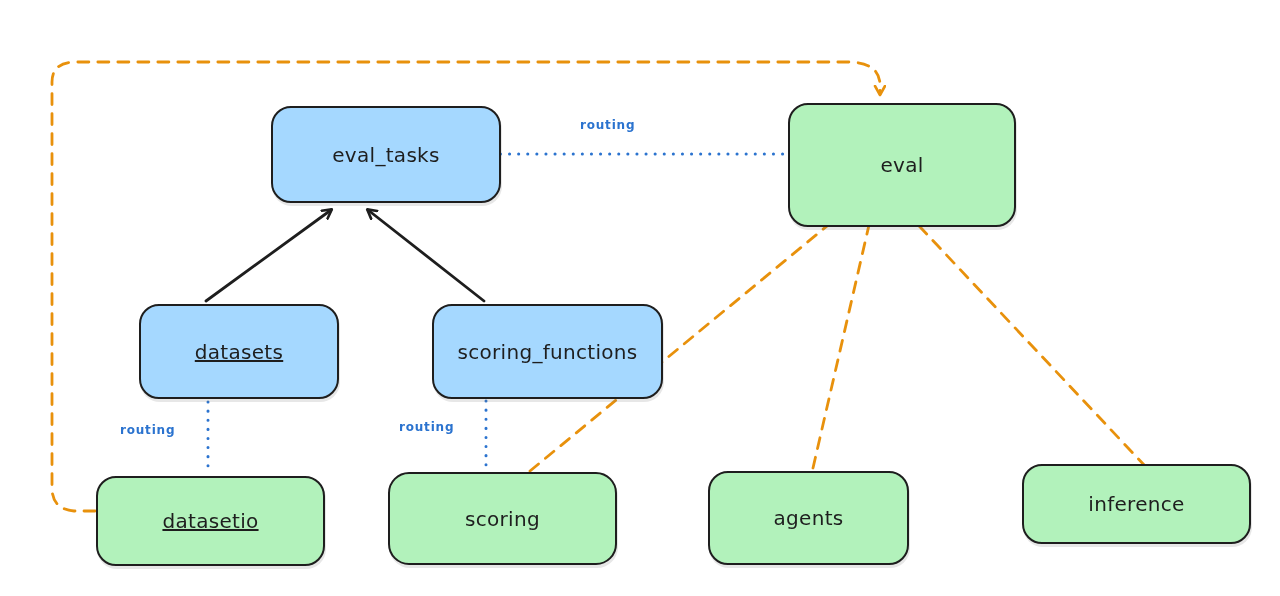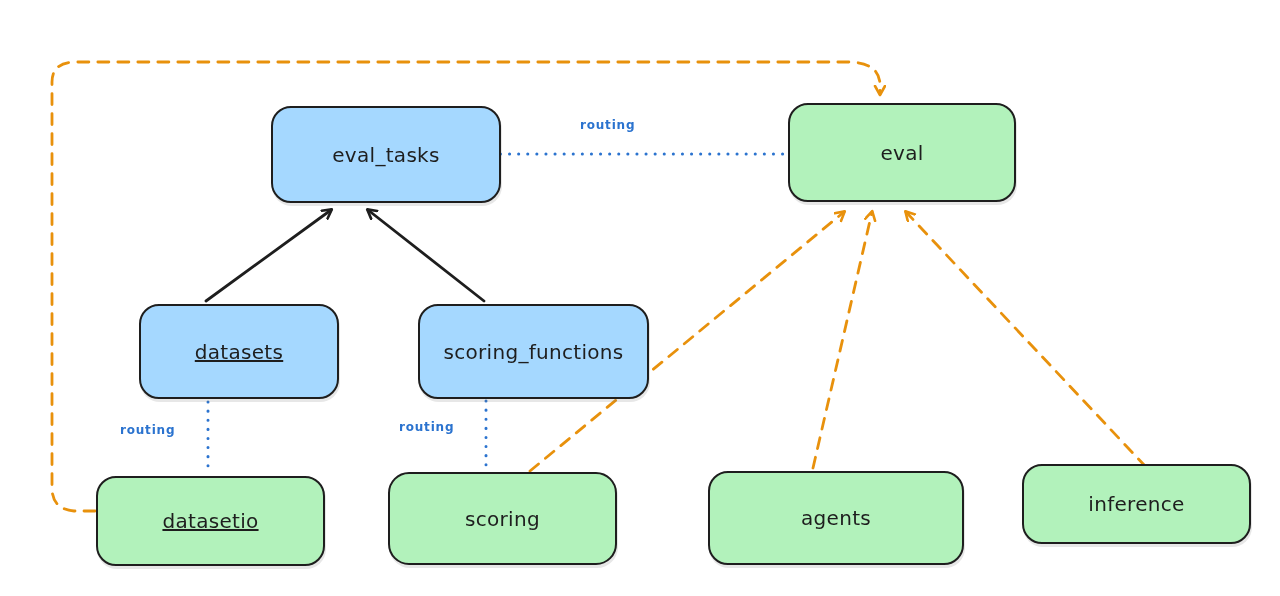--- a/index.html
+++ b/index.html
@@ -65,41 +65,41 @@
 
     <path d="M 464 154 L 786 154" fill="none" stroke="#2b73cf" stroke-width="3" stroke-dasharray="0.1 9" stroke-linecap="round"></path>
     <path d="M 208 402 L 208 474" fill="none" stroke="#2b73cf" stroke-width="3" stroke-dasharray="0.1 9" stroke-linecap="round"></path>
     <path d="M 486 401 L 486 470" fill="none" stroke="#2b73cf" stroke-width="3" stroke-dasharray="0.1 9" stroke-linecap="round"></path>
   </svg>
 
   <div class="node blue" style="left:231px; top:106px; width:230px; height:97px;">
     <span>eval_tasks</span>
   </div>
 
-  <div class="node green" style="left:788px; top:103px; width:228px; height:99px;">
+  <div class="node green" style="left:788px; top:103px; width:228px; height:124px;">
     <span>eval</span>
   </div>
 
   <div class="node blue" style="left:99px; top:304px; width:200px; height:95px;text-decoration:underline;">
     <span>datasets</span>
   </div>
 
-  <div class="node blue" style="left:378px; top:304px; width:231px; height:95px;">
+  <div class="node blue" style="left:392px; top:304px; width:231px; height:95px;">
     <span>scoring_functions</span>
   </div>
 
   <div class="node green" style="left:96px; top:476px; width:229px; height:90px;text-decoration:underline;">
     <span>datasetio</span>
   </div>
 
   <div class="node green" style="left:388px; top:472px; width:229px; height:93px;border-radius:21px;">
     <span>scoring</span>
   </div>
 
-  <div class="node green" style="left:708px; top:471px; width:256px; height:94px;">
+  <div class="node green" style="left:708px; top:471px; width:201px; height:94px;">
     <span>agents</span>
   </div>
 
   <div class="node green" style="left:1022px; top:464px; width:229px; height:80px;">
     <span>inference</span>
   </div>
 
   <div class="edge-label" style="left:580px; top:118px;">routing</div>
   <div class="edge-label" style="left:120px; top:423px;">routing</div>
   <div class="edge-label" style="left:399px; top:420px;">routing</div>

